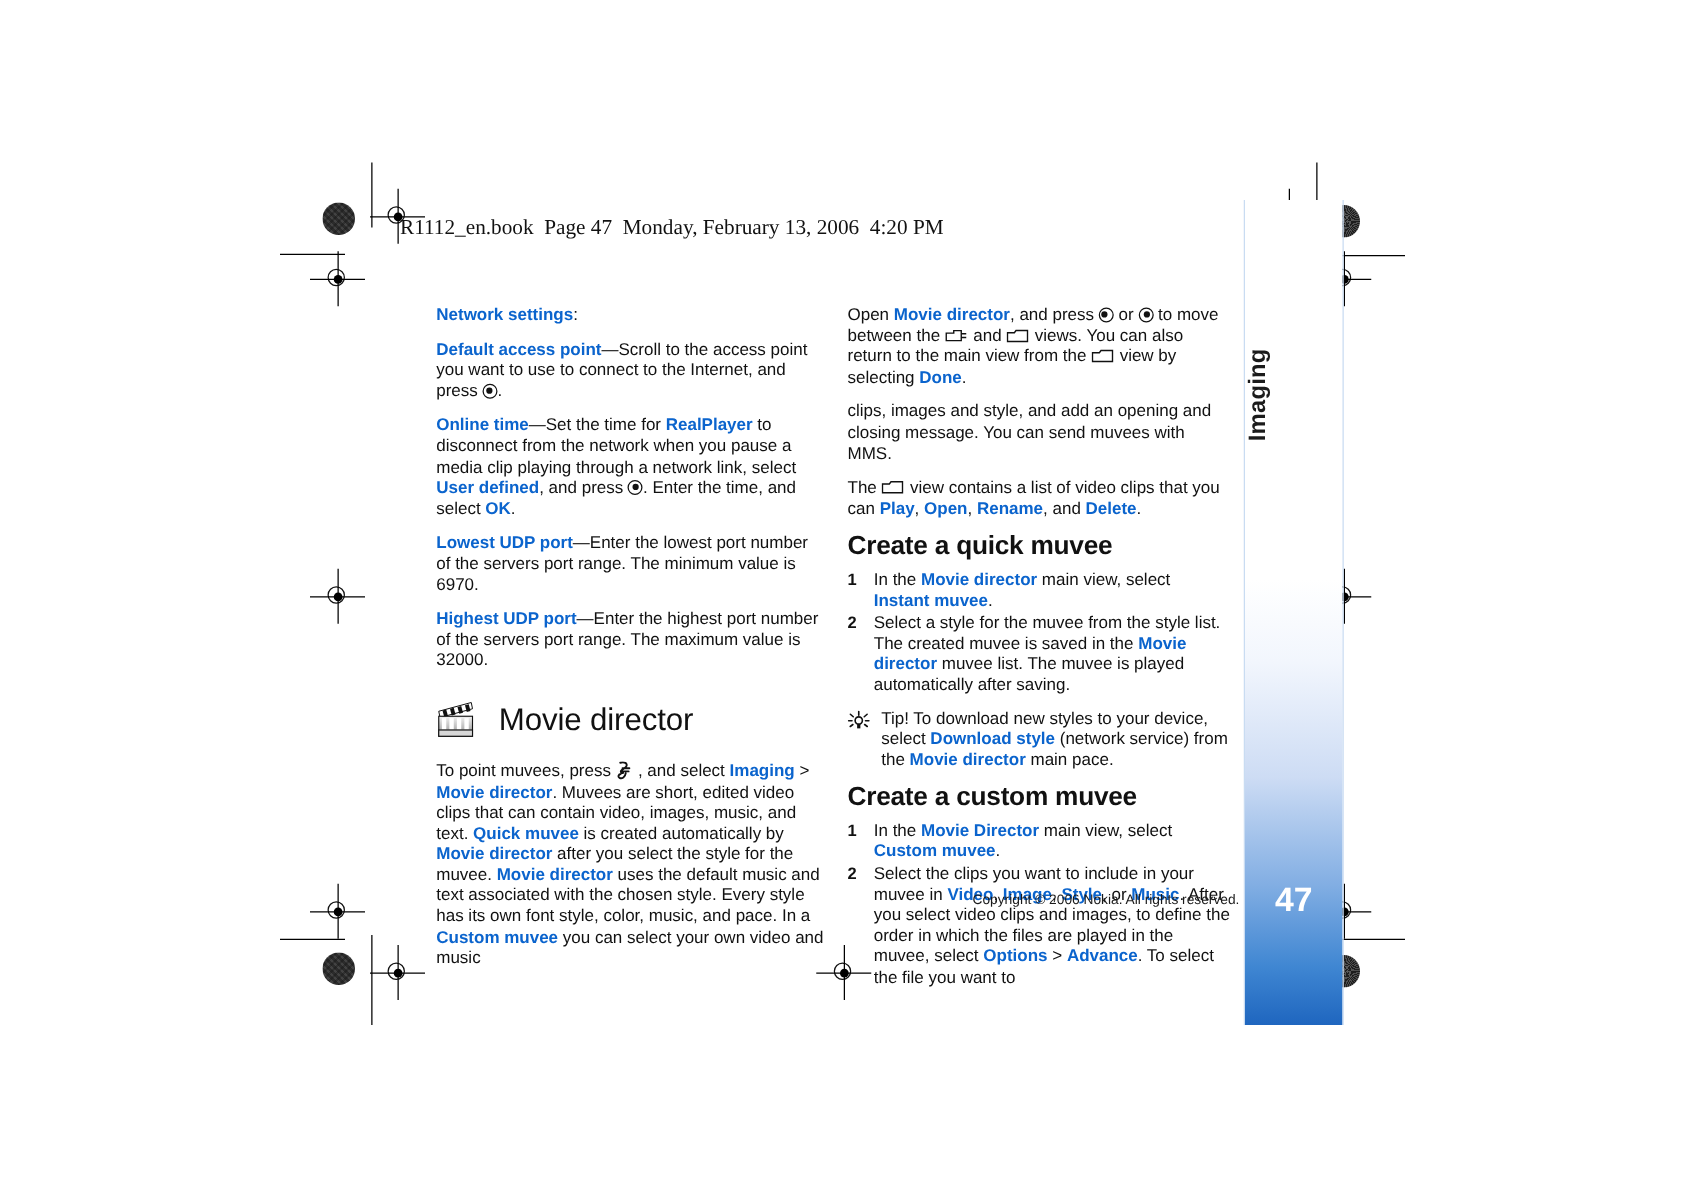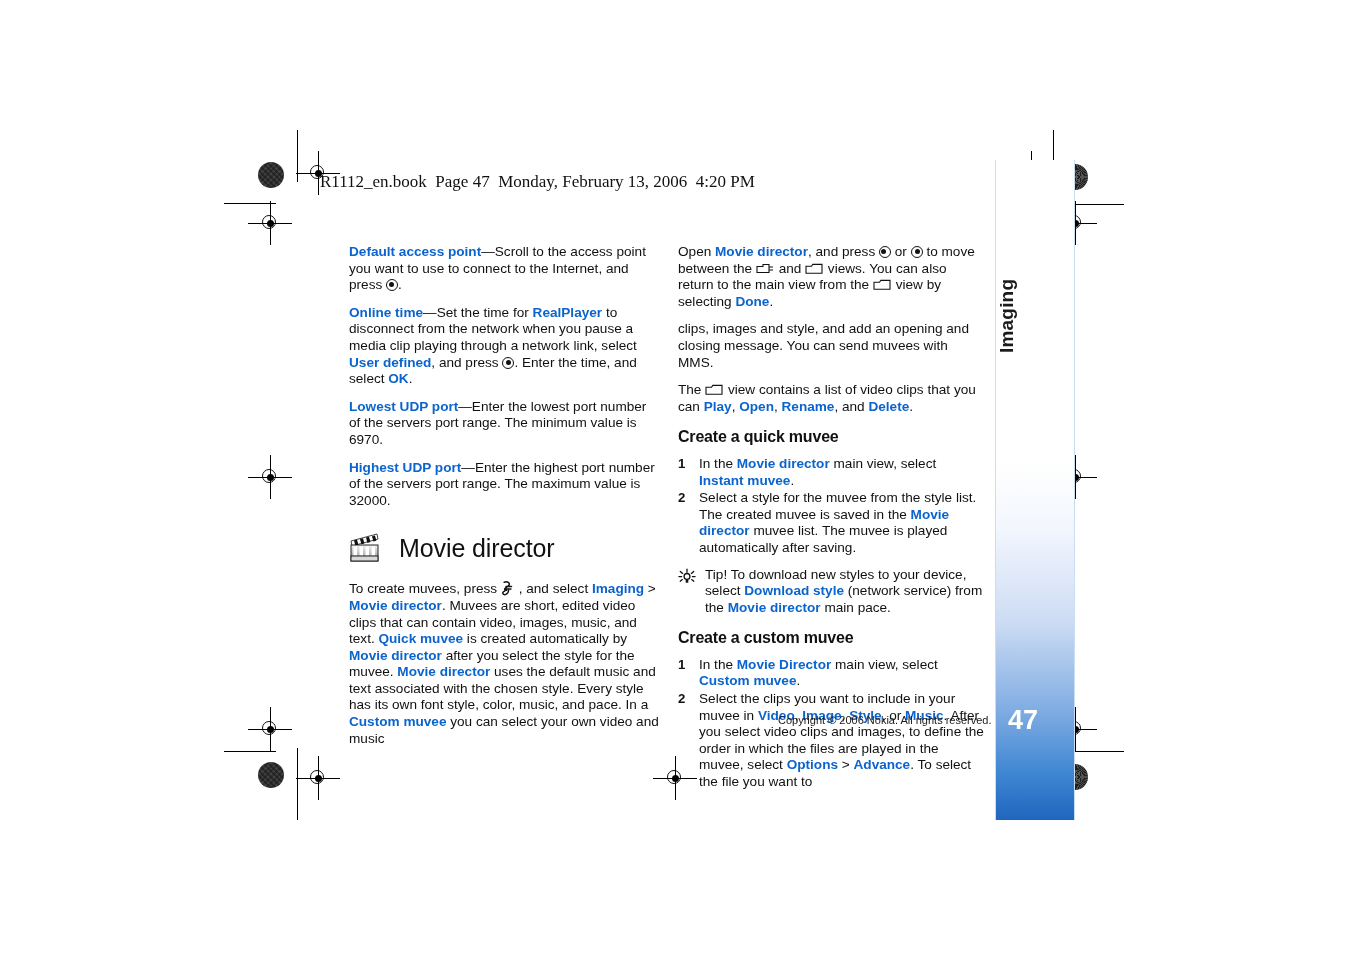--- a/index.html
+++ b/index.html
@@ -76,21 +76,21 @@
   .col {
     position: absolute;
     font-size: 13.6px;
     line-height: 16.6px;
     color: #111;
   }
   .col p { margin: 0 0 11px 0; }
   .lnk { color: #0b64cd; font-weight: bold; }
 
   h2.section {
-    font-size: 16px;
+    font-size: 21px;
     font-weight: bold;
     margin: 0 0 10px 0;
     letter-spacing: -0.2px;
     color: #111;
   }
   h1.chapter {
     font-size: 25px;
     font-weight: normal;
     margin: 0;
     color: #111;
@@ -169,21 +169,21 @@
     color: #1b1b1b;
     writing-mode: vertical-rl;
     transform: rotate(180deg);
     transform-origin: center;
     height: 120px;
     letter-spacing: 0.2px;
   }
   .sidetab .pgnum {
     position: absolute;
     bottom: 84px; left: 0; width: 54px;
-    text-align: center;
+    text-align: right;
     font-size: 27px;
     font-weight: bold;
     color: #ffffff;
   }
 
   .copyright {
     position: absolute;
     font-size: 11px;
     color: #1a1a1a;
     white-space: nowrap;
@@ -281,20 +281,23 @@
 
   <div class="bookheader" style="left:320px; top:172px;">R1112_en.book  Page 47  Monday, February 13, 2006  4:20 PM</div>
 
   <div class="sidetab">
     <div class="vlabel">Imaging</div>
     <div class="pgnum">47</div>
   </div>
 
   <div class="col" style="left:349px; top:244px; width:312px;">
 
+    <p>
+      <span class="lnk">Network settings</span><span>:</span>
+    </p>
 
     <p>
       <span class="lnk">Default access point</span><span>—Scroll to the access point you want to use to connect to the Internet, and press </span><span class="ico ico-scroll"><i></i></span><span>.</span>
     </p>
 
     <p>
       <span class="lnk">Online time</span><span>—Set the time for </span><span class="lnk">RealPlayer</span><span> to disconnect from the network when you pause a media clip playing through a network link, select </span><span class="lnk">User defined</span><span>, and press </span><span class="ico ico-scroll"><i></i></span><span>. Enter the time, and select </span><span class="lnk">OK</span><span>.</span>
     </p>
 
     <p>
@@ -330,21 +333,21 @@
           <rect x="10.5" y="15.5" width="3.5" height="9" fill="#ffffff"></rect>
           <rect x="16.5" y="15.5" width="3.5" height="9" fill="#ffffff"></rect>
           <rect x="22.5" y="15.5" width="3.5" height="9" fill="#ffffff"></rect>
           <rect x="2" y="25" width="27" height="5" fill="#d8d8d8" stroke="#111" stroke-width="0.9"></rect>
         </svg>
       </span>
       <h1 class="chapter">Movie director</h1>
     </div>
 
     <p>
-      <span>To create muvees, press </span><span class="ico ico-menu"><svg viewBox="0 0 14 15" width="14" height="15">
+      <span>To point muvees, press </span><span class="ico ico-menu"><svg viewBox="0 0 14 15" width="14" height="15">
             <path d="M3.2 1.2 C6.5 0.2 9 1.6 8.2 3.8 C7.6 5.5 5 6.2 4 7.4 C3.2 8.5 4 9.6 5.6 9.3 M5 5.6 L10.5 5.6 M4.4 8.1 L9.9 8.1 M7.6 9.5 C7.2 12.6 4.6 14.4 2.6 13.3 C1.2 12.5 1.6 10.6 3.6 10.2" fill="none" stroke="#111" stroke-width="1.5" stroke-linecap="round"></path>
           </svg></span><span> , and select </span><span class="lnk">Imaging</span><span> &gt; </span><span class="lnk">Movie director</span><span>. Muvees are short, edited video clips that can contain video, images, music, and text. </span><span class="lnk">Quick muvee</span><span> is created automatically by </span><span class="lnk">Movie director</span><span> after you select the style for the muvee. </span><span class="lnk">Movie director</span><span> uses the default music and text associated with the chosen style. Every style has its own font style, color, music, and pace. In a </span><span class="lnk">Custom muvee</span><span> you can select your own video and music</span>
     </p>
   </div>
 
   <div class="col" style="left:678px; top:244px; width:306px;">
 
     <p>
       <span>Open </span><span class="lnk">Movie director</span><span>, and press </span><span class="ico ico-scroll left"><i></i></span><span> or </span><span class="ico ico-scroll right"><i></i></span><span> to move between the </span><span class="ico ico-tab"><svg viewBox="0 0 19 12" width="19" height="12">
             <path d="M1 3.5 L7 3.5 L7 1.5 L13 1.5 L13 9.5 L1 9.5 Z" fill="none" stroke="#111" stroke-width="1.1"></path>

